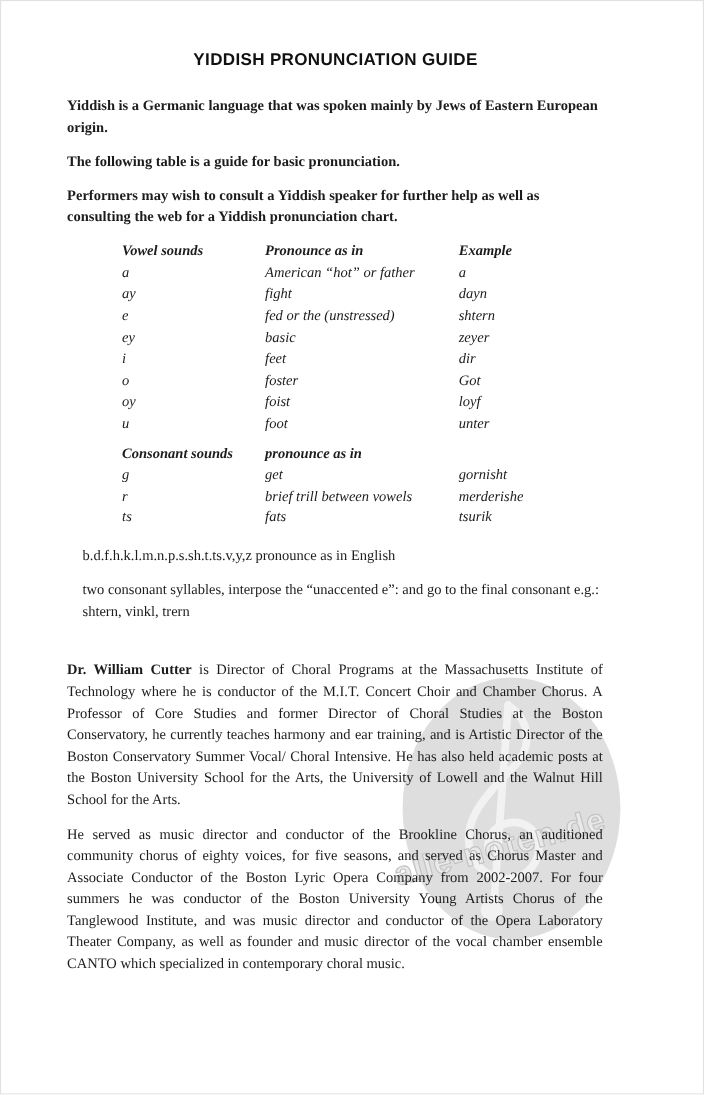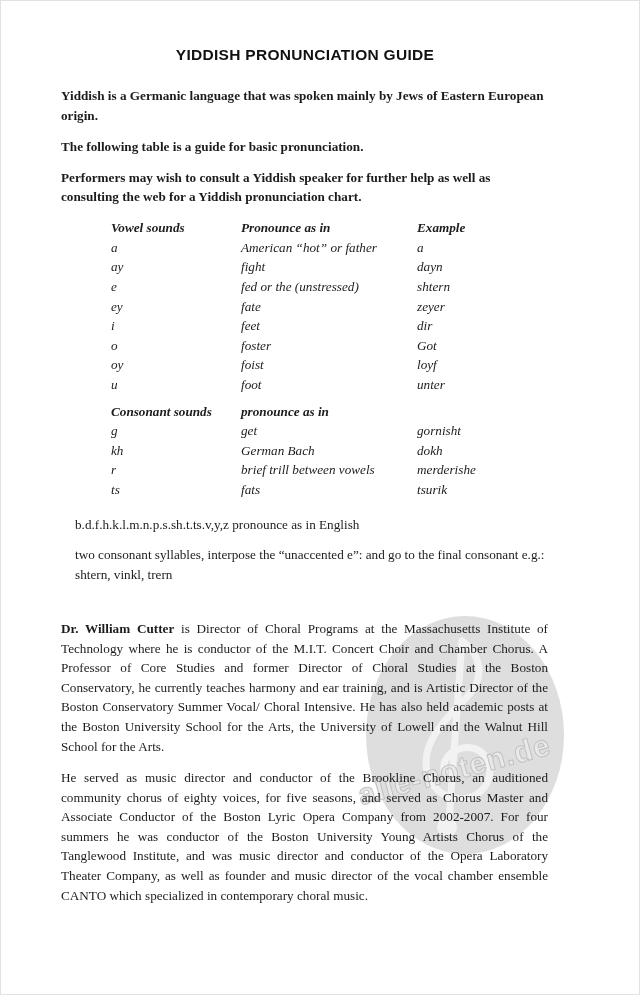--- a/index.html
+++ b/index.html
@@ -84,21 +84,21 @@
         <span class="cell">fight</span>
         <span class="cell">dayn</span>
       </div>
       <div class="trow">
         <span class="cell">e</span>
         <span class="cell">fed or the (unstressed)</span>
         <span class="cell">shtern</span>
       </div>
       <div class="trow">
         <span class="cell">ey</span>
-        <span class="cell">fate</span>
+        <span class="cell">basic</span>
         <span class="cell">zeyer</span>
       </div>
       <div class="trow">
         <span class="cell">i</span>
         <span class="cell">feet</span>
         <span class="cell">dir</span>
       </div>
       <div class="trow">
         <span class="cell">o</span>
         <span class="cell">foster</span>
@@ -122,25 +122,20 @@
         <span class="cell">pronounce as in</span>
         <span class="cell"></span>
       </div>
 
       <div class="trow">
         <span class="cell">g</span>
         <span class="cell">get</span>
         <span class="cell">gornisht</span>
       </div>
       <div class="trow">
-        <span class="cell">kh</span>
-        <span class="cell">German Bach</span>
-        <span class="cell">dokh</span>
-      </div>
-      <div class="trow">
         <span class="cell">r</span>
         <span class="cell">brief trill between vowels</span>
         <span class="cell">merderishe</span>
       </div>
       <div class="trow">
         <span class="cell">ts</span>
         <span class="cell">fats</span>
         <span class="cell">tsurik</span>
       </div>
 

